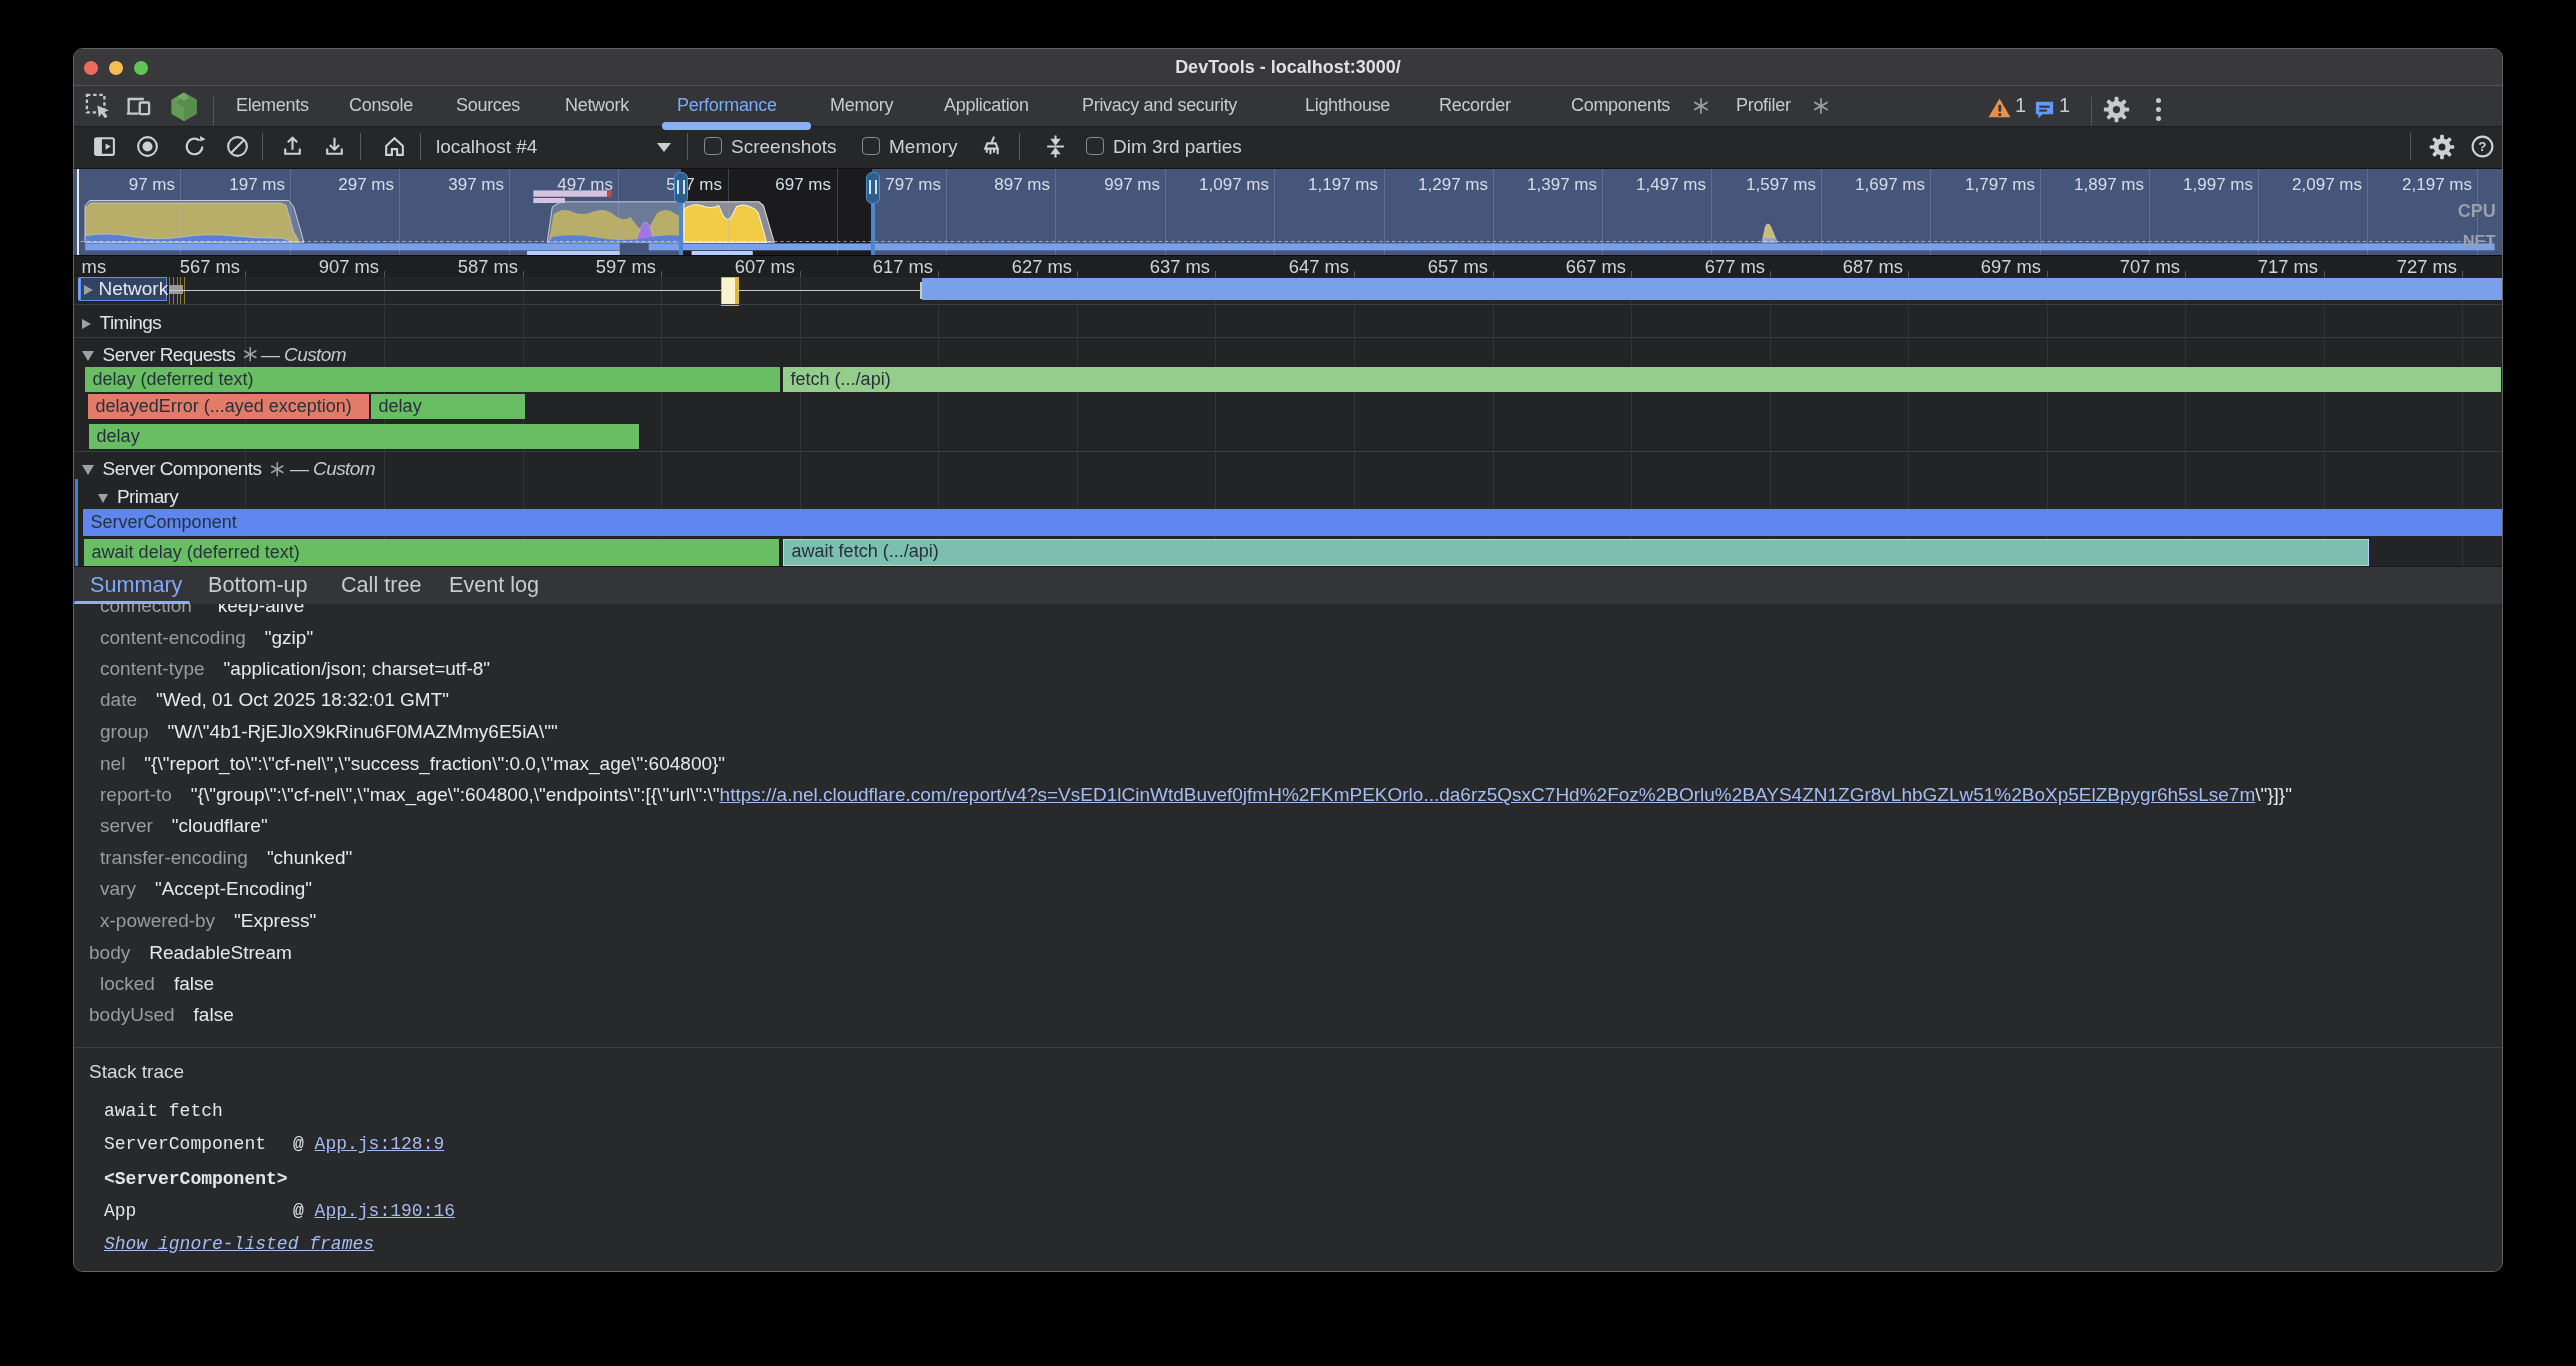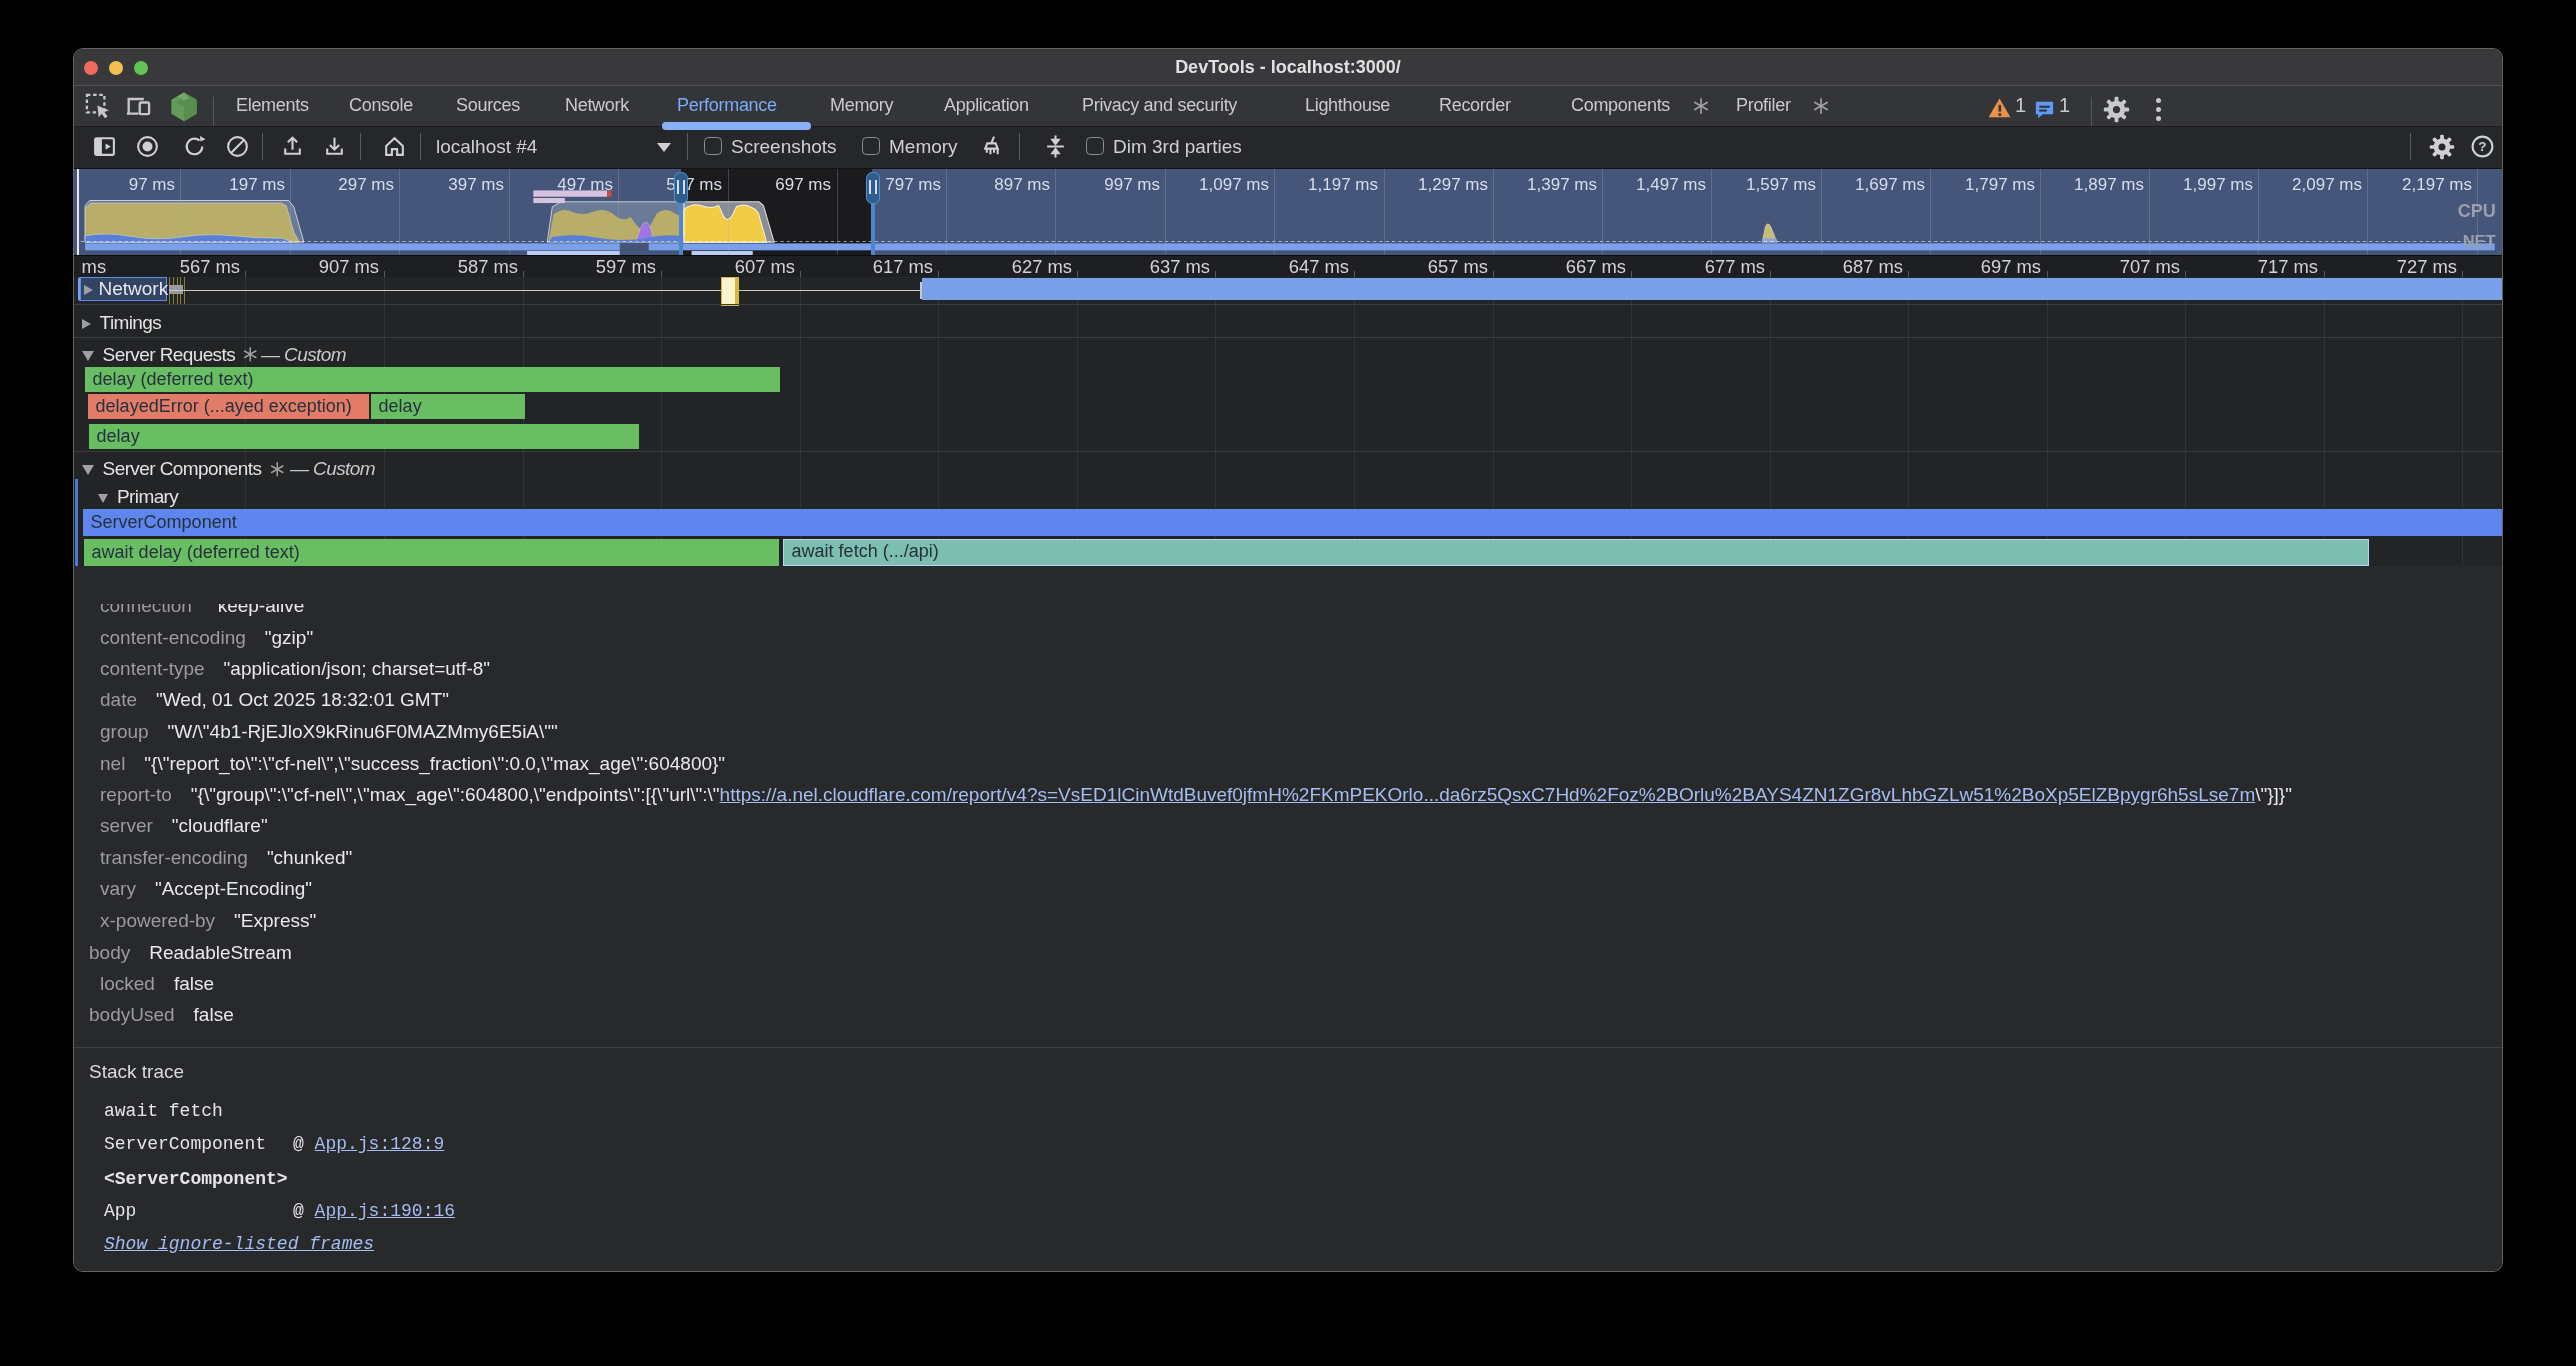--- a/index.html
+++ b/index.html
@@ -359,38 +359,46 @@
 <div class="trackhead" style="left:7.6px;top:67px"><span class="tri-d"></span>Server Requests</div>
 <svg class="abs" style="left:168px;top:69px" width="16.5" height="16.5" viewBox="0 0 24 24">
         <g stroke="#9fa0a2" stroke-width="2.2" stroke-linecap="round">
           <line x1="12" y1="2.5" x2="12" y2="21.5"></line>
           <line x1="3.8" y1="7.3" x2="20.2" y2="16.7"></line>
           <line x1="3.8" y1="16.7" x2="20.2" y2="7.3"></line>
         </g>
       </svg>
 <div class="trackhead" style="left:187px;top:67px"><span style="color:#c7c8ca">—</span>&nbsp;<span class="custom">Custom</span></div>
 <div class="bar" style="left:10.8px;top:90px;width:695px;height:25px;background:#69BE64;line-height:25px"><span>delay (deferred text)</span></div>
+<div class="bar" style="left:709px;top:90px;width:1718px;height:25px;background:#95CD8D;line-height:25px"><span>fetch (.../api)</span></div>
 <div class="bar" style="left:14px;top:117px;width:281px;height:25px;background:#E27C68;line-height:25px"><span>delayedError (...ayed exception)</span></div>
 <div class="bar" style="left:297px;top:117px;width:154px;height:25px;background:#69BE64;line-height:25px"><span>delay</span></div>
 <div class="bar" style="left:15px;top:147px;width:550px;height:25px;background:#69BE64;line-height:25px"><span>delay</span></div>
 <div class="hsep" style="top:174px"></div>
 <div class="trackhead" style="left:7.6px;top:181px"><span class="tri-d"></span>Server Components</div>
 <svg class="abs" style="left:195px;top:184px" width="16.5" height="16.5" viewBox="0 0 24 24">
         <g stroke="#9fa0a2" stroke-width="2.2" stroke-linecap="round">
           <line x1="12" y1="2.5" x2="12" y2="21.5"></line>
           <line x1="3.8" y1="7.3" x2="20.2" y2="16.7"></line>
           <line x1="3.8" y1="16.7" x2="20.2" y2="7.3"></line>
         </g>
       </svg>
 <div class="trackhead" style="left:216px;top:181px"><span style="color:#c7c8ca">—</span>&nbsp;<span class="custom">Custom</span></div>
 <div class="trackhead" style="left:24px;top:209px"><span class="tri-d" style="border-top-width:9px;border-left-width:5.7px;border-right-width:5.7px"></span>Primary</div>
 <div class="abs" style="left:1.3px;top:202px;width:3.2px;height:87px;background:#4a7bd8"></div>
 <div class="bar" style="left:9px;top:232px;width:2420px;height:27px;background:#5E86EE;line-height:27px"><span>ServerComponent</span></div>
 <div class="bar" style="left:10px;top:262px;width:695px;height:27px;background:#69BE64;line-height:27px"><span>await delay (deferred text)</span></div>
 <div class="bar" style="left:709px;top:262px;width:1586px;height:27px;background:#7CBFB1;border:1.9px solid #B9D0F6;line-height:23.5px"><span>await fetch (.../api)</span></div>
+</div>
+<div class="btabs">
+<div class="btab sel" style="left:16px">Summary</div>
+<div class="btab" style="left:134px">Bottom-up</div>
+<div class="btab" style="left:267px">Call tree</div>
+<div class="btab" style="left:375px">Event log</div>
+<div class="underline" style="left:0px;top:34px;width:116px;height:3.8px;border-radius:2.5px"></div>
 </div>
 <div class="details">
 <div class="drow" style="left:26px;top:-10px"><span class="dkey">connection</span><span style="display:inline-block;width:19px"></span><span class="dval">"keep-alive"</span></div>
 <div class="drow" style="left:26px;top:21.6px"><span class="dkey">content-encoding</span><span style="display:inline-block;width:19px"></span><span class="dval">"gzip"</span></div>
 <div class="drow" style="left:26px;top:53px"><span class="dkey">content-type</span><span style="display:inline-block;width:19px"></span><span class="dval">"application/json; charset=utf-8"</span></div>
 <div class="drow" style="left:26px;top:84px"><span class="dkey">date</span><span style="display:inline-block;width:19px"></span><span class="dval">"Wed, 01 Oct 2025 18:32:01 GMT"</span></div>
 <div class="drow" style="left:26px;top:116px"><span class="dkey">group</span><span style="display:inline-block;width:19px"></span><span class="dval">"W/\"4b1-RjEJloX9kRinu6F0MAZMmy6E5iA\""</span></div>
 <div class="drow" style="left:26px;top:148px"><span class="dkey">nel</span><span style="display:inline-block;width:19px"></span><span class="dval">"{\"report_to\":\"cf-nel\",\"success_fraction\":0.0,\"max_age\":604800}"</span></div>
 <div class="drow" style="left:26px;top:179px"><span class="dkey">report-to</span><span style="display:inline-block;width:19px"></span><span class="dval">"{\"group\":\"cf-nel\",\"max_age\":604800,\"endpoints\":[{\"url\":\"</span><span class="dlink">https://a.nel.cloudflare.com/report/v4?s=VsED1lCinWtdBuvef0jfmH%2FKmPEKOrlo...da6rz5QsxC7Hd%2Foz%2BOrlu%2BAYS4ZN1ZGr8vLhbGZLw51%2BoXp5ElZBpygr6h5sLse7m</span><span class="dval">\"}]}"</span></div>
 <div class="drow" style="left:26px;top:210px"><span class="dkey">server</span><span style="display:inline-block;width:19px"></span><span class="dval">"cloudflare"</span></div>

